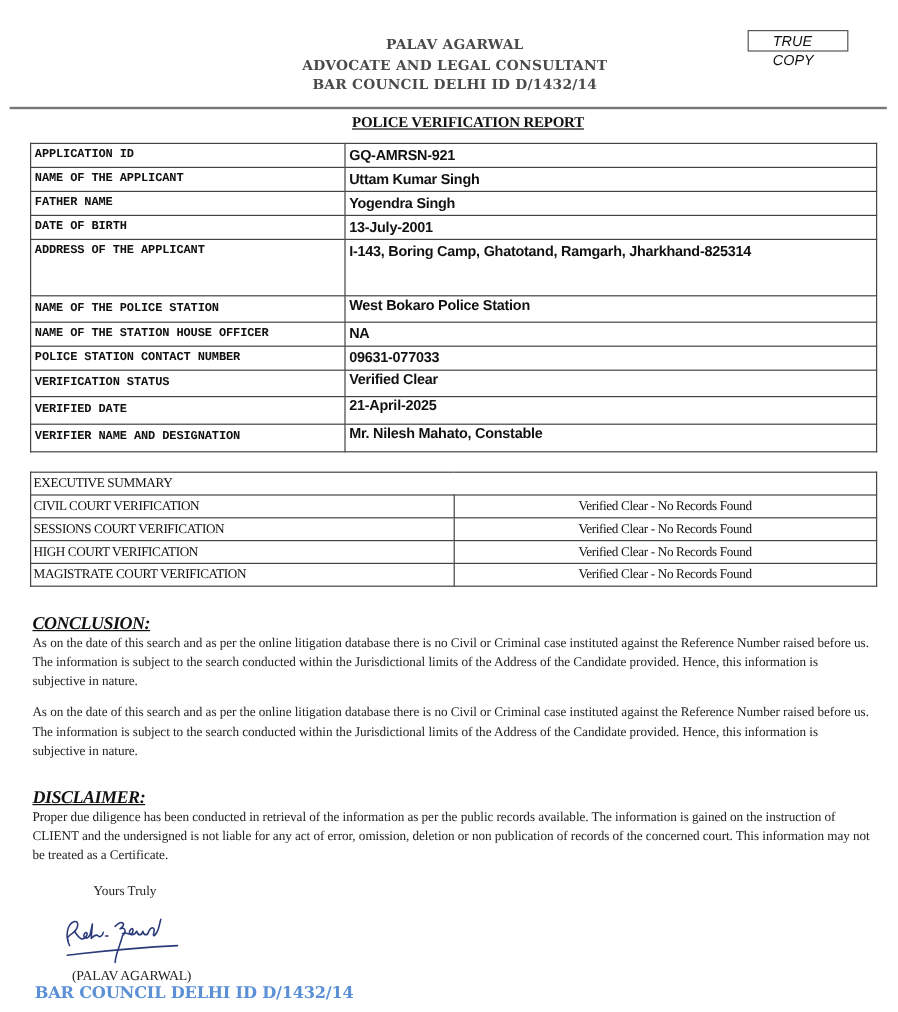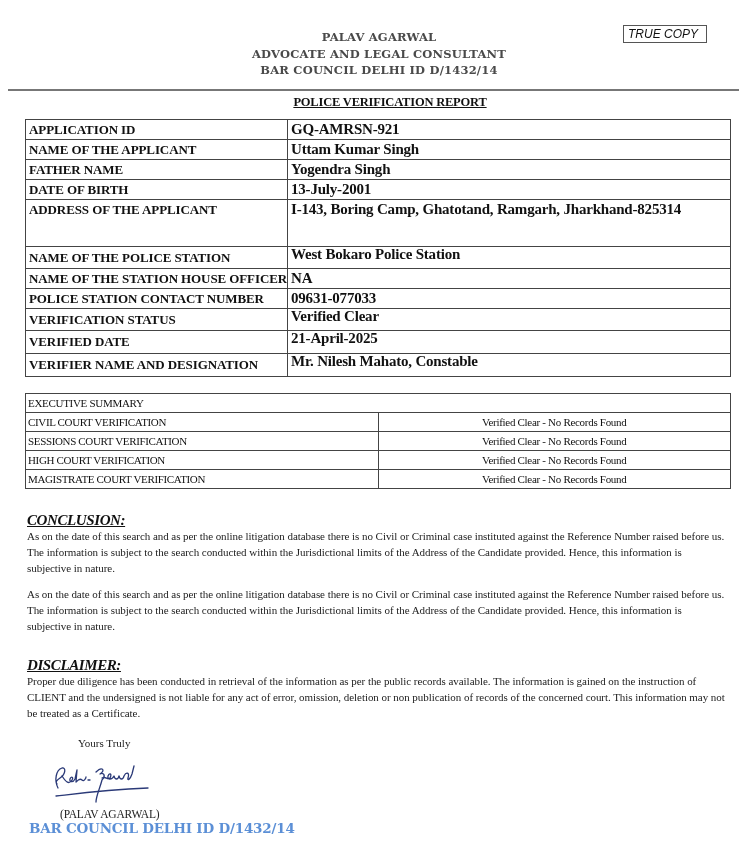--- a/index.html
+++ b/index.html
@@ -9,38 +9,38 @@
     }
     .letterhead {
       position: absolute; left: 0; top: 29px; width: 758px; text-align: center;
       font-family: "DejaVu Serif", serif; font-weight: bold; font-size: 11.5px;
       color: #4a4a4a; line-height: 16.5px; letter-spacing: 0.2px;
     }
     .true-copy {
       position: absolute; left: 623px; top: 25px; width: 84px; height: 18px;
       border: 1.5px solid #555; box-sizing: border-box;
       font-family: "Liberation Sans", sans-serif; font-style: italic; font-size: 12px;
-      color: #111; padding-left: 4px; line-height: 16px;
+      color: #111; padding-left: 20px; line-height: 16px;
     }
     .rule {
       position: absolute; left: 8px; top: 89px; width: 731px; height: 2px; background: #777;
     }
     .report-title {
       position: absolute; left: 16px; top: 95px; width: 748px; text-align: center;
       font-weight: bold; font-size: 12.5px; text-decoration: underline; color: #111;
       letter-spacing: -0.2px;
     }
     table { border-collapse: collapse; position: absolute; table-layout: fixed; }
     .info-table { left: 25px; top: 119px; width: 706px; }
     .info-table td {
       border: 1.5px solid #444; font-size: 11.5px; padding: 0 3px; vertical-align: top;
       height: 19px; line-height: 19px; overflow: hidden; white-space: nowrap;
     }
-    .info-table td.lbl { width: 255px; font-weight: bold; font-family: Liberation Serif, serif; font-size: 13px; letter-spacing: -0.1px; }
-    .info-table td.val { font-weight: bold; font-family: Liberation Serif, serif; font-size: 15px; letter-spacing: -0.2px; }
+    .info-table td.lbl { width: 255px; font-weight: bold; font-family: Liberation Mono, monospace; font-size: 10px; letter-spacing: -0.1px; }
+    .info-table td.val { font-weight: bold; font-family: Liberation Sans, sans-serif; font-size: 12px; letter-spacing: -0.2px; }
     .info-table tr.tall td { height: 46px; }
     .info-table tr.mid td { height: 21px; line-height: 21px; }
     .info-table tr.mid td.val { line-height: 14px; }
     .info-table tr.mid2 td { height: 20px; line-height: 22px; }
     .info-table tr.mid2 td.val { line-height: 14px; }
 
     .exec-table { left: 25px; top: 393px; width: 706px; }
     .exec-table td {
       border: 1.5px solid #444; font-size: 11px; padding: 0 2px; height: 18px; line-height: 18px;
       white-space: nowrap; overflow: hidden;

